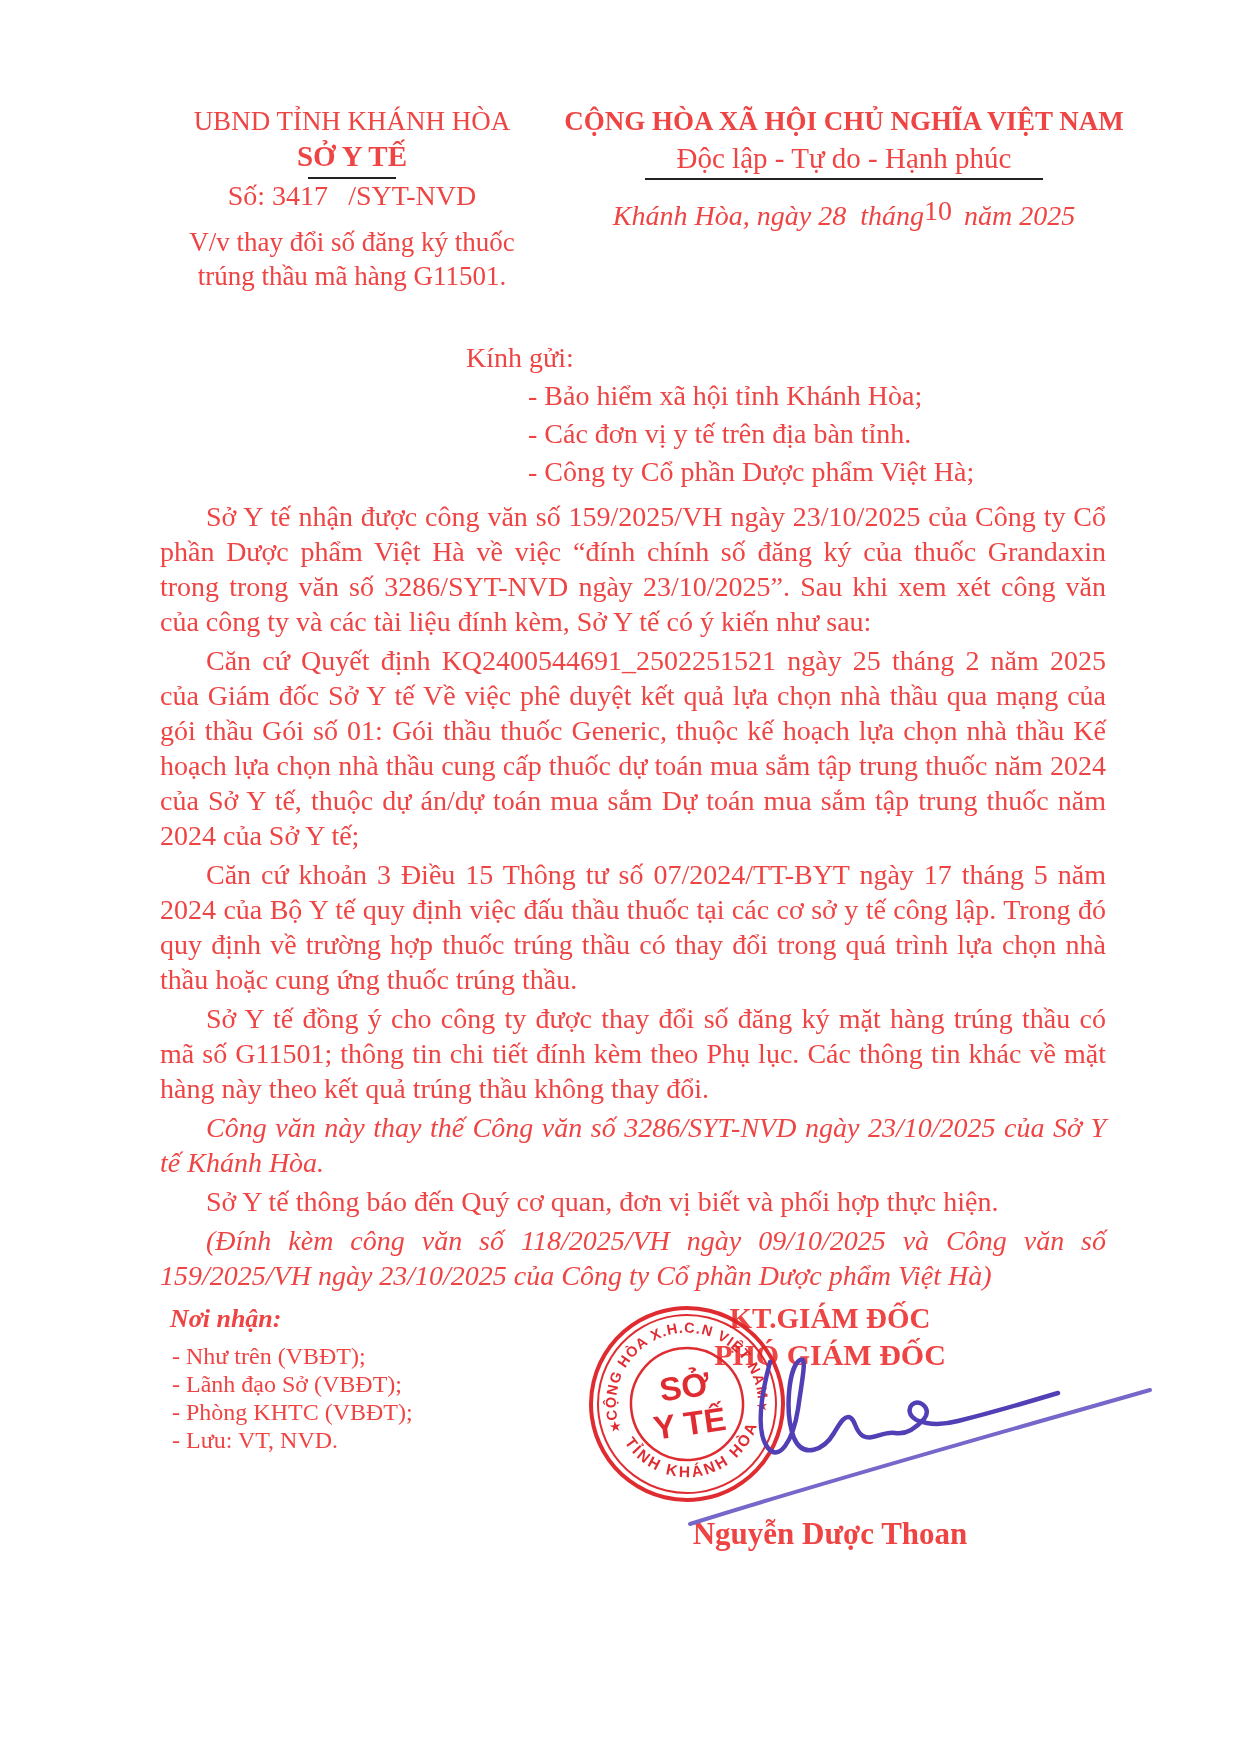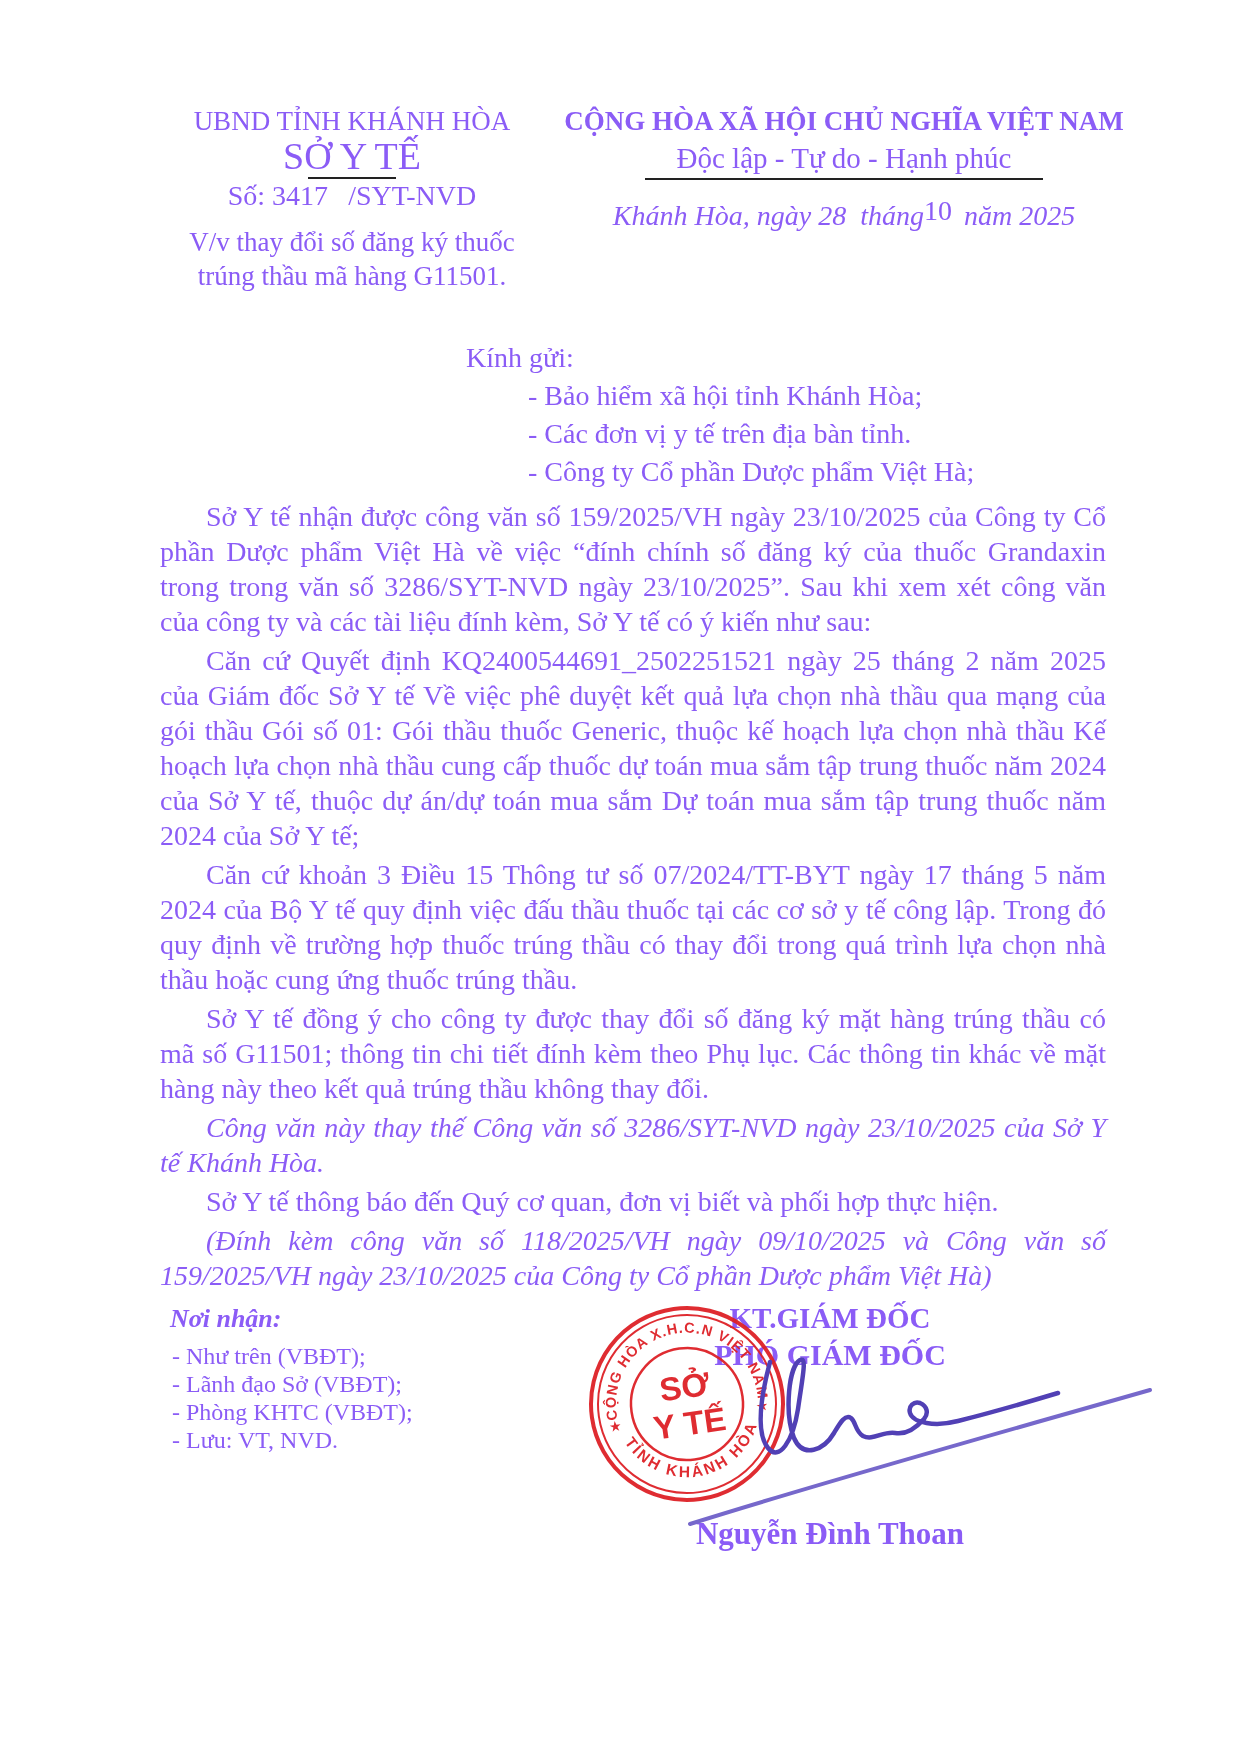--- a/index.html
+++ b/index.html
@@ -2,31 +2,31 @@
 <html><head>
 <meta charset="utf-8">
 <style>
   html,body { margin:0; padding:0; background:#e8e8e8; }
   .page {
     position:relative;
     width:1241px; height:1754px;
     margin:0 auto;
     background:#ffffff;
     font-family:"Liberation Serif","DejaVu Serif",serif;
-    color:#8b5cf6;
+    color:#ef4444;
     overflow:hidden;
   }
 
   
   .header { display:flex; padding-top:104px; }
   .header-left  { width:400px; margin-left:152px; text-align:center; }
   .header-right { width:580px; margin-left:2px;  text-align:center; }
 
   .org-parent { font-size:27px; line-height:34px; }
-  .org-name   { font-size:38px; line-height:36px; font-weight:normal; }
+  .org-name   { font-size:29px; line-height:36px; font-weight:bold; }
   .org-underline { width:88px; height:0; border-bottom:2px solid #222; margin:3px auto 0; }
   .doc-number { font-size:28px; line-height:34px; }
   .doc-symbol { margin-left:20px; }
   .subject { font-size:27px; line-height:34px; margin-top:12px; }
 
   .national-title { font-size:27px; line-height:34px; font-weight:bold; }
   .national-motto { font-size:29px; line-height:36px; font-weight:normal; margin-top:2px; }
   .motto-underline { width:398px; height:0; border-bottom:2px solid #222; margin:2px auto 0; }
   .date-line { font-size:28px; line-height:36px; font-style:italic; margin-top:18px; }
   .date-month-word { margin-left:14px; }
@@ -116,21 +116,21 @@
     <div>- Như trên (VBĐT);</div>
     <div>- Lãnh đạo Sở (VBĐT);</div>
     <div>- Phòng KHTC (VBĐT);</div>
     <div>- Lưu: VT, NVD.</div>
   </div>
 
   <div class="sign-title-block">
     <div class="sign-title-1">KT.GIÁM ĐỐC</div>
     <div class="sign-title-2">PHÓ GIÁM ĐỐC</div>
   </div>
-  <div class="signer-name">Nguyễn Đình Thoan</div>
+  <div class="signer-name">Nguyễn Dược Thoan</div>
 
   <svg class="seal-svg" viewBox="0 0 210 210">
     <g transform="rotate(-8 105 105)" fill="none" stroke="#de2127">
       <circle cx="105" cy="105" r="96" stroke-width="4"></circle>
       <circle cx="105" cy="105" r="89" stroke-width="2"></circle>
       <circle cx="105" cy="105" r="56" stroke-width="2.5"></circle>
       <path id="sealArcTop" d="M 34.3 111.2 A 71 71 0 1 1 175.7 111.2" stroke="none"></path>
       <path id="sealArcBottom" d="M 36.4 130 A 73 73 0 0 0 173.6 130" stroke="none"></path>
       <text fill="#de2127" stroke="none" font-family="Liberation Sans, sans-serif" font-weight="bold" font-size="14.5" letter-spacing="1">
         <textPath href="#sealArcTop" startOffset="50%" text-anchor="middle">CỘNG HÒA X.H.C.N VIỆT NAM</textPath>

